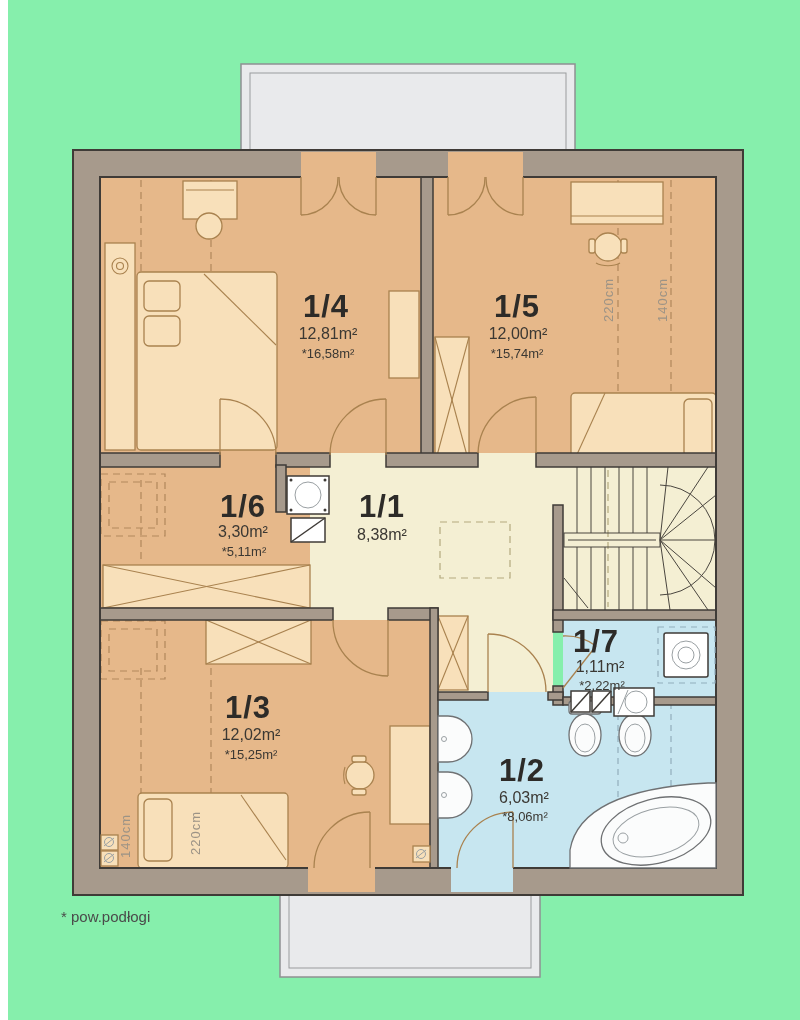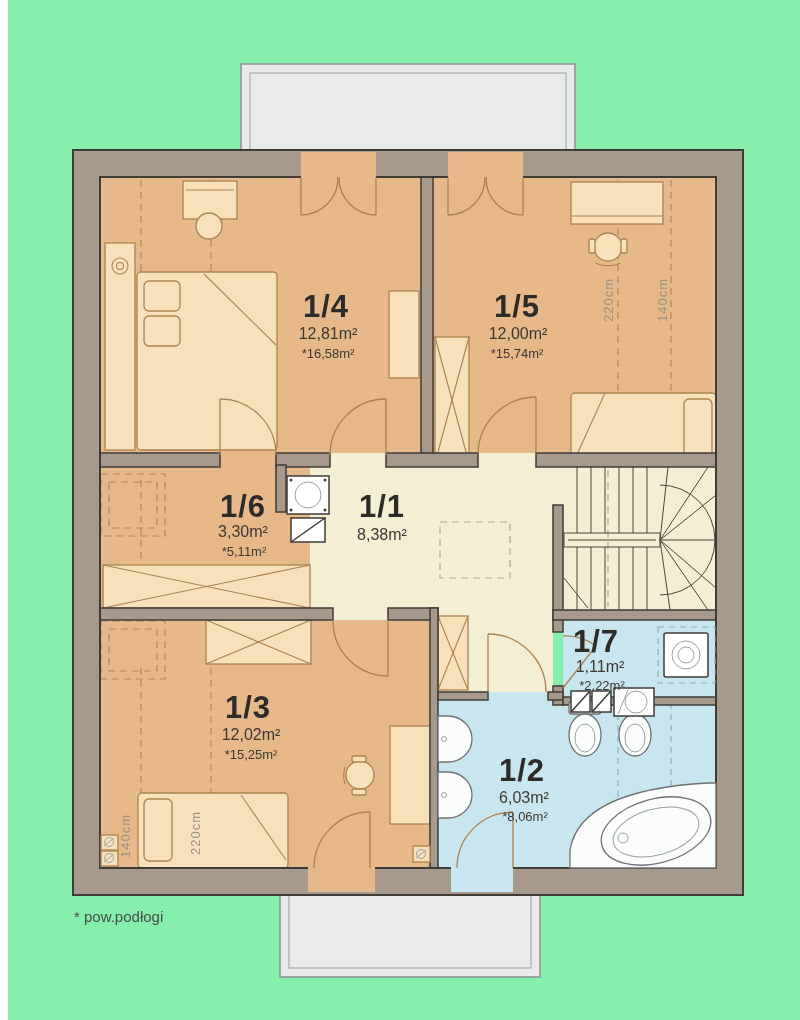--- a/index.html
+++ b/index.html
@@ -21,21 +21,21 @@
   .fixd{fill:#ffffff;stroke:#3f3b37;stroke-width:1.5;}
   .stair{fill:none;stroke:#4a463f;stroke-width:1;}
   .dash-o{stroke:var(--dash);stroke-width:1.2;stroke-dasharray:7 5;fill:none;}
   .dash-h{stroke:#b3a97f;stroke-width:1.2;stroke-dasharray:7 5;fill:none;}
   .dash-b{stroke:#92aebc;stroke-width:1.2;stroke-dasharray:6 5;fill:none;}
   text{text-anchor:middle;}
   .rnum{font-weight:bold;font-size:31px;fill:#2d2b28;letter-spacing:1px;}
   .rarea{font-size:16px;fill:#3b3833;}
   .rfloor{font-size:13px;fill:#3b3833;}
   .dim{font-size:13px;fill:#9c9386;letter-spacing:1px;}
-  #caption{position:absolute;left:66px;top:908px;font-size:15px;color:#4a4a4a;}
+  #caption{position:absolute;left:53px;top:908px;font-size:15px;color:#4a4a4a;}
 </style>
 </head>
 <body>
 
 <div id="canvas">
 <svg width="800" height="1020" viewBox="0 0 800 1020">
 
   <g>
     <rect class="balc" x="233" y="64" width="334" height="88"></rect>
     <rect class="balc-i" x="242" y="73" width="316" height="88"></rect>

